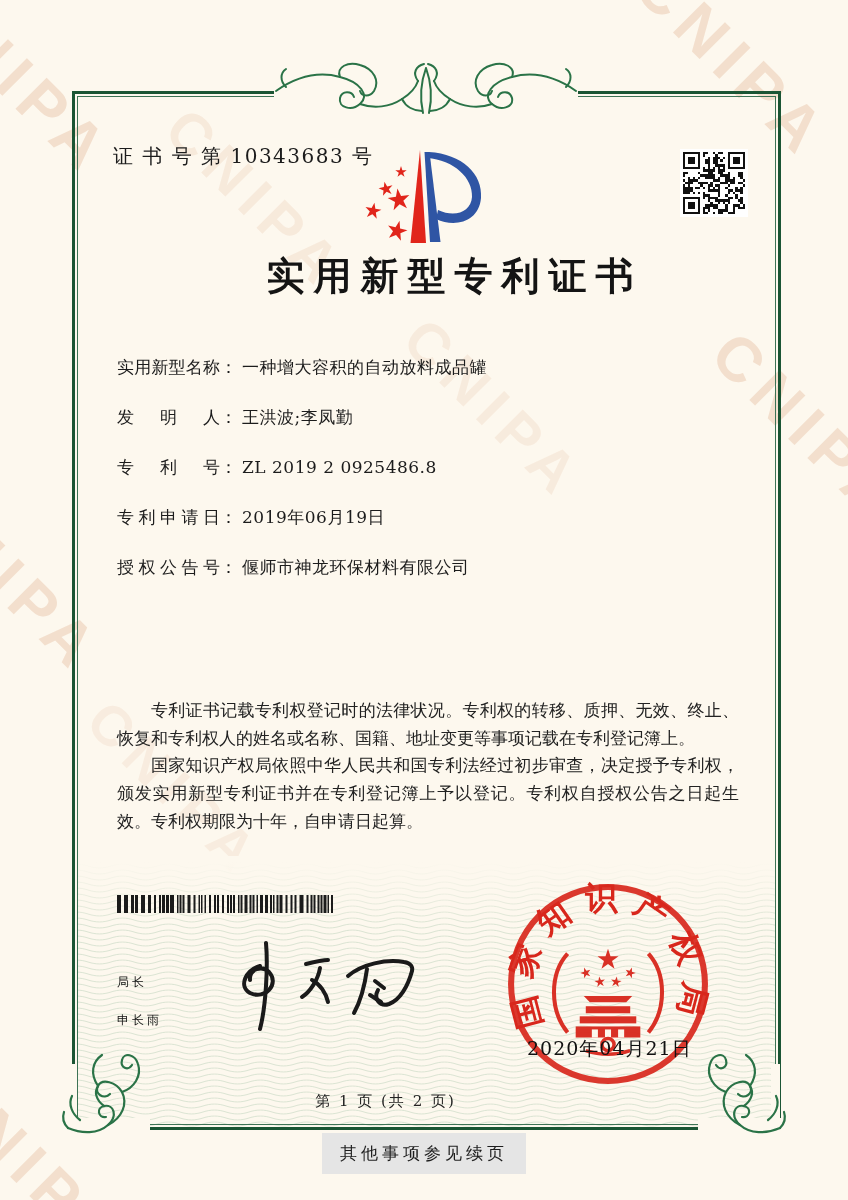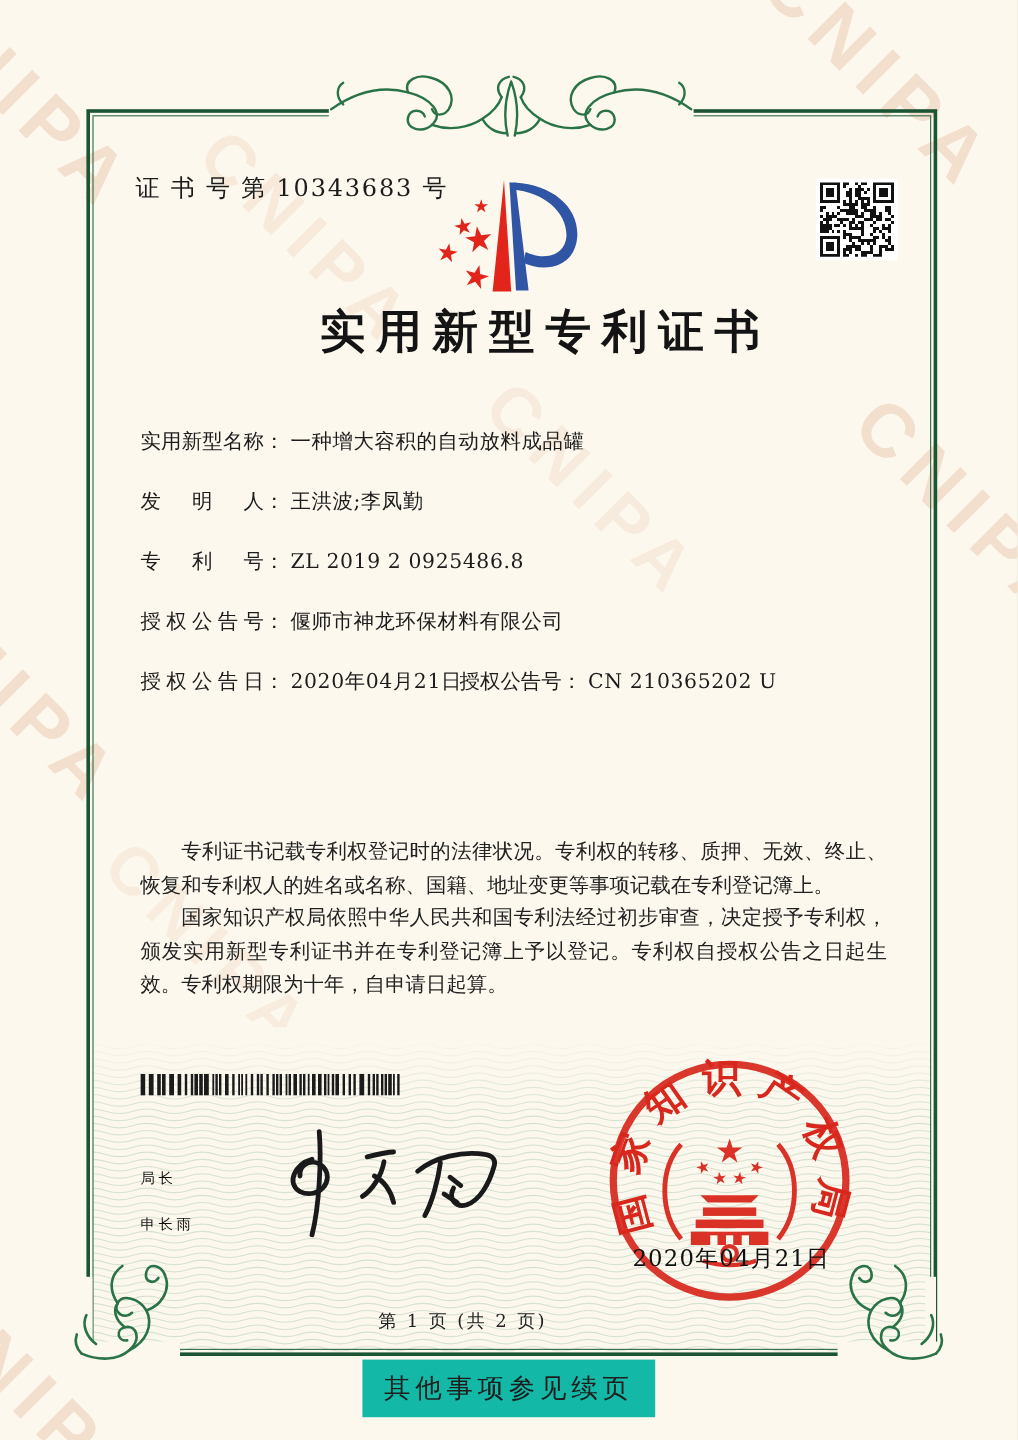--- a/index.html
+++ b/index.html
@@ -36,21 +36,21 @@
   .body p{margin:0;text-indent:2em;}
   .barcode{position:absolute;left:117px;top:895px;width:218px;height:18px;}
   .signer{position:absolute;left:117px;top:963px;font-family:"Liberation Sans",sans-serif;
           font-size:12px;letter-spacing:3px;color:#111;line-height:38px;}
   .signature{position:absolute;left:220px;top:936px;width:220px;height:100px;}
   .seal{position:absolute;left:505px;top:881px;width:206px;height:206px;}
   .sealdate{position:absolute;left:527px;top:1036px;font-size:19px;letter-spacing:1px;color:#111;}
   .pagefoot{position:absolute;left:72px;top:1092px;width:627px;text-align:center;
             font-size:15px;letter-spacing:2px;color:#222;}
   .cont{position:absolute;left:0;top:1133px;width:848px;text-align:center;}
-  .cont span{display:inline-block;background:#14b8a6;padding:9px 18px;font-size:22px;letter-spacing:4px;color:#1d1d1d;}
+  .cont span{display:inline-block;background:#e5e5e5;padding:9px 18px;font-size:17px;letter-spacing:4px;color:#1d1d1d;}
   svg{display:block;}
 </style>
 </head>
 <body>
 
 <div class="page">
 
   <div class="wm" style="left:-45px;top:-35px;font-size:64px;">CNIPA</div>
   <div class="wm" style="left:672px;top:-52px;font-size:64px;">CNIPA</div>
   <div class="wm" style="left:200px;top:95px;font-size:58px;opacity:.55;">CNIPA</div>
@@ -492,25 +492,24 @@
     <div class="frow">
       <span class="flabel">实用新型名称</span><span>：</span><span class="fvalue">一种增大容积的自动放料成品罐</span>
     </div>
     <div class="frow">
       <span class="flabel">发明人</span><span>：</span><span class="fvalue">王洪波;李凤勤</span>
     </div>
     <div class="frow">
       <span class="flabel">专利号</span><span>：</span><span class="fvalue">ZL 2019 2 0925486.8</span>
     </div>
     <div class="frow">
-      <span class="flabel">授权公告号</span><span>：</span><span class="fvalue">偃师市神龙环保材料有限公司</span>
+      <span class="flabel">专利申请日</span><span>：</span><span class="fvalue">2019年06月19日</span>
     </div>
     <div class="frow">
-      <span class="flabel">授权公告日</span><span>：</span><span class="fvalue">2020年04月21日</span>
-      <span class="grant"><span>授权公告号</span><span>：</span><span class="fvalue">CN 210365202 U</span></span>
+      <span class="flabel">授权公告号</span><span>：</span><span class="fvalue">偃师市神龙环保材料有限公司</span>
     </div>
   </div>
 
   <div class="body">
     <p>专利证书记载专利权登记时的法律状况。专利权的转移、质押、无效、终止、恢复和专利权人的姓名或名称、国籍、地址变更等事项记载在专利登记簿上。</p>
     <p>国家知识产权局依照中华人民共和国专利法经过初步审查，决定授予专利权，颁发实用新型专利证书并在专利登记簿上予以登记。专利权自授权公告之日起生效。专利权期限为十年，自申请日起算。</p>
   </div>
 
   <svg class="barcode" id="barcode-bars" viewBox="0 0 218 18">
       <rect x="0.0" y="0" width="4" height="18" fill="#1b1b1b"></rect>

